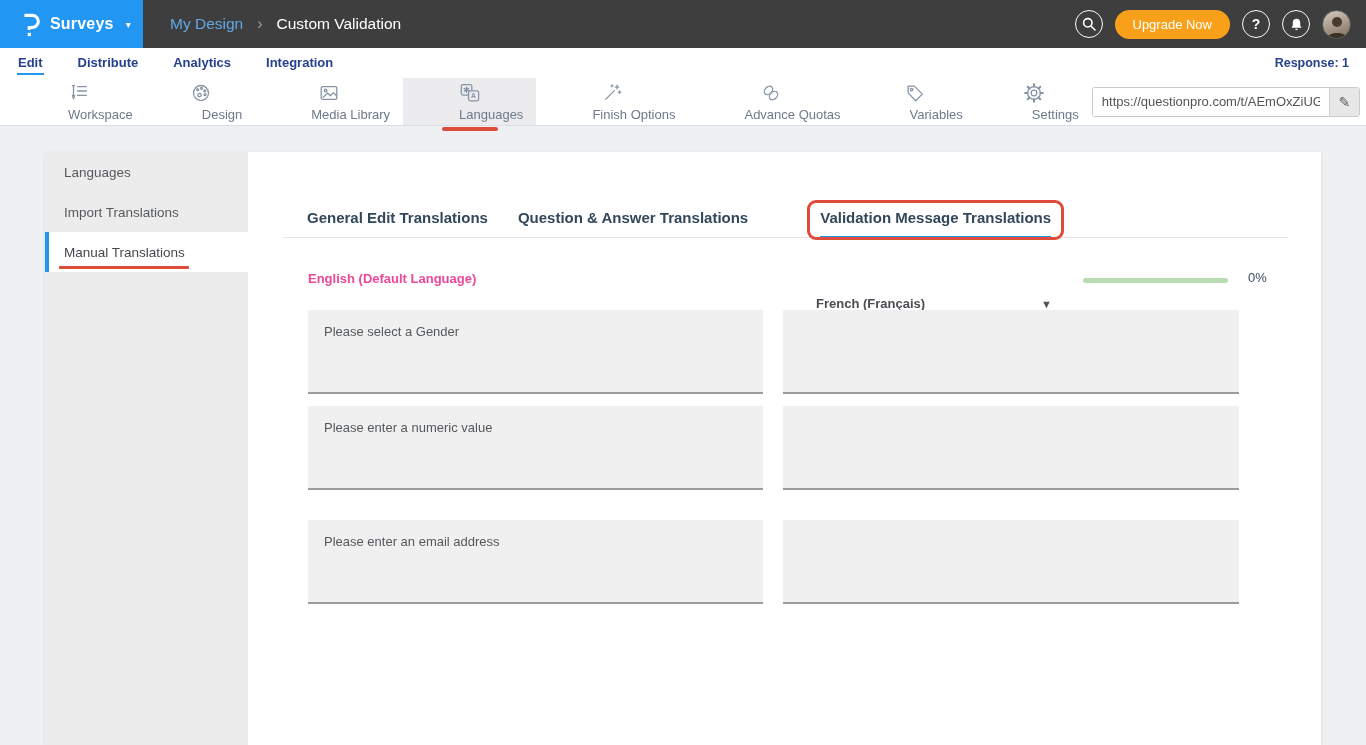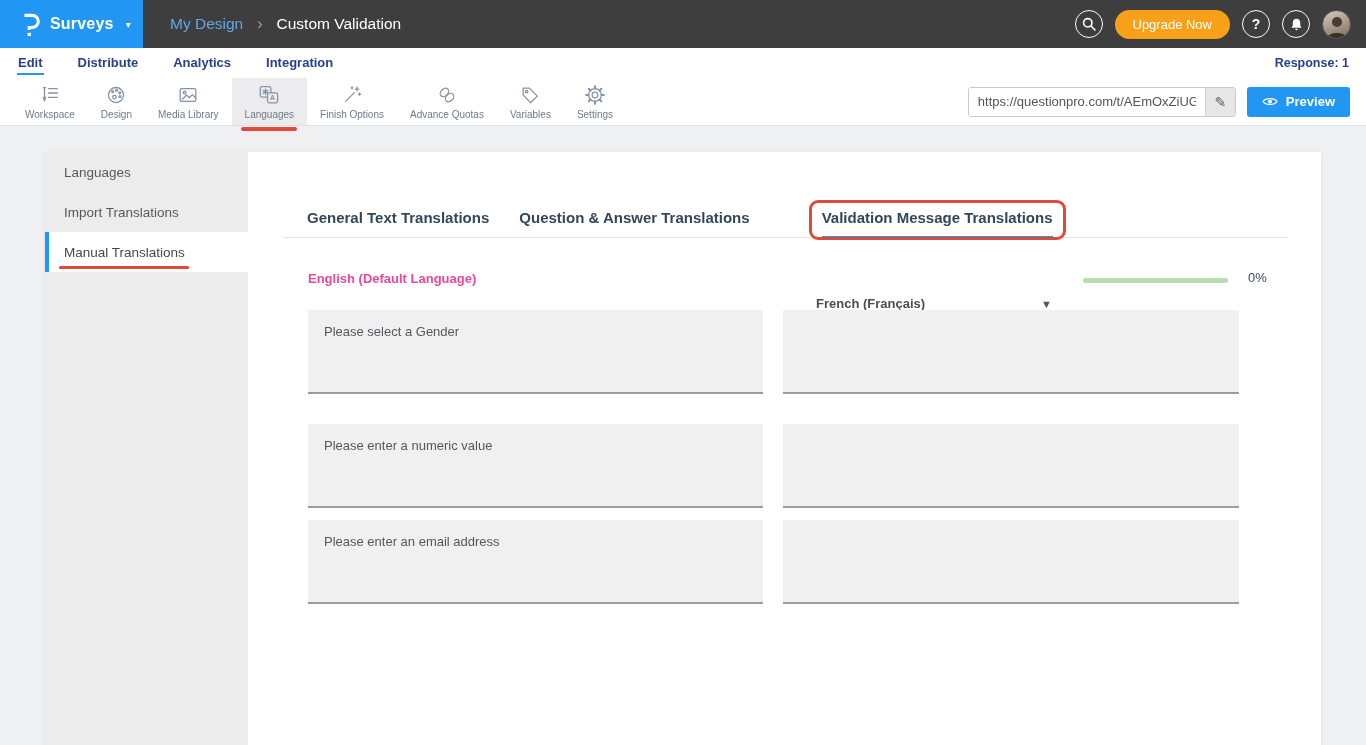--- a/index.html
+++ b/index.html
@@ -27,21 +27,21 @@
   .avatar { width:29px; height:29px; border-radius:50%; overflow:hidden; background:linear-gradient(160deg,#d6ccc0 0%,#8a7a6a 85%); cursor:pointer; border:1px solid #5a5a5a;}
   
   .subnav { position:absolute; top:48px; left:0; right:0; height:30px; background:#fff; display:flex; align-items:center; padding:0 17px;}
   .subnav-item { font-size:13px; font-weight:700; color:#27418f; margin-right:33px; padding:3px 1px; cursor:pointer; border-bottom:2px solid transparent;}
   .subnav-item.active { border-bottom-color:#2196f3;}
   .response { margin-left:auto; font-size:12.5px; font-weight:700; color:#27418f;}
   
   .toolbar { position:absolute; top:78px; left:0; right:0; height:48px; background:#fff; border-bottom:1px solid #d9e0e6; display:flex; align-items:stretch; padding-left:12px;}
   .tool { display:flex; flex-direction:column; align-items:center; justify-content:center; gap:3px; padding:0 13px; position:relative; cursor:pointer;}
   .tool-icon { height:22px; display:flex; align-items:flex-end;}
-  .tool-label { font-size:10px; color:#6e7a8a; white-space:nowrap;}
+  .tool-label { font-size:13px; color:#6e7a8a; white-space:nowrap;margin-left:43px;}
   .tool.active { background:#ececee;}
   .red-underbar { position:absolute; bottom:-6px; left:50%; transform:translateX(-50%); width:56px; height:4px; background:#dd4b39; border-radius:2px;}
   .toolbar-right { margin-left:auto; display:flex; align-items:center; gap:11px; padding-right:16px;}
   .url-box { display:flex; align-items:center; width:268px; height:30px; border:1px solid #c6cbd0; border-radius:3px; overflow:hidden; background:#fff;}
   .url-input { flex:1; min-width:0; border:none; outline:none; font-size:13px; color:#555; padding:0 9px; height:100%; font-family:inherit; background:#fff;}
   .url-edit { width:30px; height:100%; background:#e7e7e7; border-left:1px solid #d2d2d2; display:flex; align-items:center; justify-content:center; color:#555; font-size:14px; cursor:pointer;}
   .preview-btn { height:30px; background:#2196f3; color:#fff; border:none; border-radius:3px; font-size:13px; font-weight:700; display:flex; align-items:center; gap:8px; padding:0 15px; font-family:inherit; cursor:pointer;}
   
   .card { position:absolute; left:45px; top:152px; width:1276px; bottom:0; background:#fff; box-shadow:0 1px 3px rgba(0,0,0,.10);}
   .side { position:absolute; left:0; top:0; bottom:0; width:203px; background:#ececec;}
@@ -54,21 +54,21 @@
   .tab.active { border-bottom-color:#2196f3;margin-left:42px;}
   .tab-annotation { position:absolute; left:-13px; right:-13px; top:-9px; bottom:-4px; border:3px solid #dd4b39; border-radius:9px; pointer-events:none;}
   .src-lang { position:absolute; left:60px; top:119px; font-size:13px; font-weight:700; color:#ec4899;}
   .tgt-select { position:absolute; left:568px; top:116px; width:236px; display:flex; align-items:center; justify-content:space-between; cursor:pointer;margin-top:28px;}
   .tgt-label { font-size:13px; font-weight:700; color:#4a4d52;}
   .tgt-caret { font-size:11px; color:#555;}
   .progress-track { position:absolute; left:835px; top:126px; width:145px; height:5px; background:#b9dcb1; border-radius:2.5px; overflow:hidden;}
   .progress-fill { width:0%; height:100%; background:#5cb85c;}
   .progress-pct { position:absolute; left:1000px; top:118px; font-size:13px; color:#3b4a63;}
   .trow { position:absolute; left:60px; display:flex; gap:20px; height:84px;}
-  .trow.r0 { top:158px;} .trow.r1 { top:272px;border-radius:9px;} .trow.r2 { top:368px;}
+  .trow.r0 { top:158px;} .trow.r1 { top:254px;border-radius:9px;} .trow.r2 { top:368px;}
   .tcell { background:#f0f0f0; border-bottom:2px solid #9c9c9c; font-size:13px; color:#54585c; padding:13px 16px; line-height:1.35;}
   .tcell.src { width:455px;}
   .tcell.tgt { width:456px;}
   svg.ic { fill:none; stroke:#8694a6; stroke-width:1.4; stroke-linecap:round; stroke-linejoin:round;}
 </style>
 </head>
 <body>
 
 <div class="topbar">
   <div class="brand">
@@ -255,21 +255,21 @@
       <span>Import Translations</span>
     </div>
     <div class="side-item active">
       <span>Manual Translations</span>
       <span class="side-underline"></span>
     </div>
   </div>
 
   <div class="main">
     <div class="tabs">
-      <span class="tab">General Text Translations</span>
+      <span class="tab">General Edit Translations</span>
       <span class="tab">Question &amp; Answer Translations</span>
       <span class="tab active">
         <span>Validation Message Translations</span>
         <span class="tab-annotation"></span>
       </span>
     </div>
 
     <div class="src-lang">English (Default Language)</div>
 
     <div class="tgt-select">

